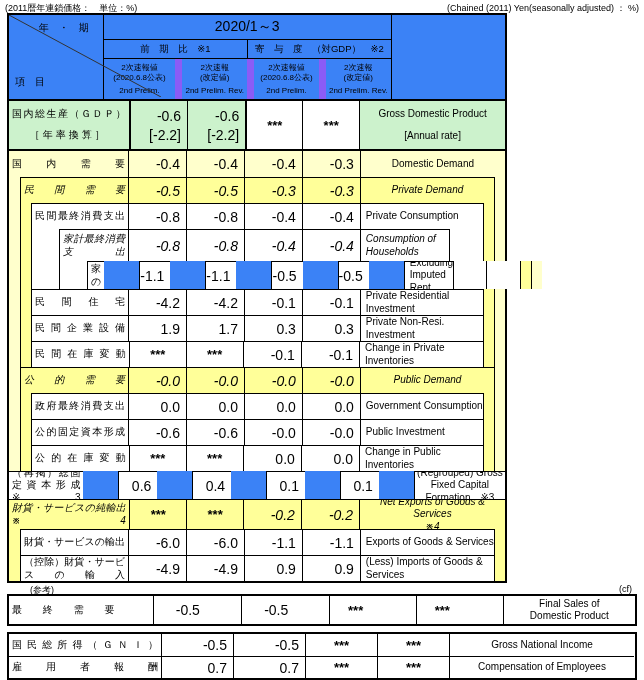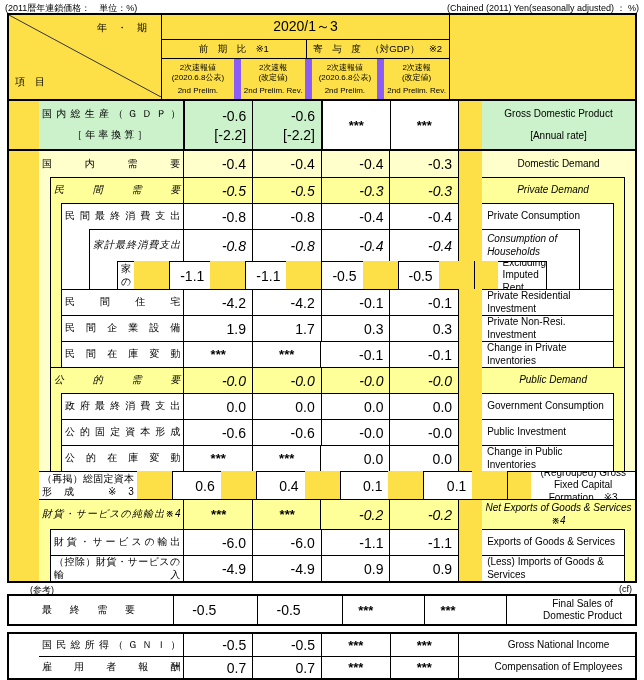--- a/index.html
+++ b/index.html
@@ -1,53 +1,53 @@
 <!DOCTYPE html>
 <html><head>
 <meta charset="utf-8">
 <style>
   html,body{margin:0;padding:0;background:#fff;}
   *{box-sizing:border-box;}
   .page{position:relative;width:644px;height:680px;background:#fff;
         font-family:"Liberation Sans","DejaVu Sans",sans-serif;color:#000;}
   .notes{display:flex;justify-content:space-between;padding:2px 5px 0 5px;font-size:9px;height:13px;}
-  .tbl{margin-left:7px;width:630px;border:2px solid #000;background:#fde047;}
+  .tbl{margin-left:7px;width:500px;border:2px solid #000;background:#3b82f6;}
   .row{display:flex;align-items:stretch;}
   
   .hwrap{display:flex;border-bottom:2px solid #000;}
   .hlabel{width:152px;position:relative;}
   .hlabel svg{position:absolute;left:0;top:0;}
   .axis-top{position:absolute;top:6px;right:14px;font-size:10px;}
   .axis-bot{position:absolute;bottom:10px;left:6px;font-size:10px;}
   .hmid{width:288px;border-left:1px solid #000;display:flex;flex-direction:column;}
   .hp{height:25px;border-bottom:1px solid #000;display:flex;align-items:center;justify-content:center;font-size:14px;}
   .hgrow{display:flex;height:19px;border-bottom:1px solid #000;}
   .hg{width:144px;display:flex;align-items:center;justify-content:center;font-size:9.5px;}
   .hg+.hg{border-left:1px solid #000;}
   .hsrow{display:flex;height:40px;}
   .hs{width:72px;display:flex;flex-direction:column;align-items:center;justify-content:center;font-size:8px;line-height:1.25;text-align:center;}
   .hs+.hs{border-left:7px solid #8b5cf6;}
   .hs .l3{margin-top:3px;}
   .heng{width:185px;border-left:1px solid #000;}
   
-  .lc{width:152px;display:flex;align-items:stretch;margin-left:30px;}
+  .lc{width:152px;display:flex;align-items:stretch;}
   .st{flex:none;display:block;}
   .sp{width:11px;background:#ffffcc;}
   .sy{width:11px;background:#ffff99;}
   .sw{width:28px;background:#fff;}
   .rw34{width:34px;background:#fff;}
   .rw33{width:33px;background:#fff;}
   .bl{border-left:1px solid #000;}
   .bt{border-top:1px solid #000;}
   .cc{flex:1;display:flex;align-items:center;padding:0 3px;background:#fff;overflow:hidden;}
   .jl{width:100%;font-size:10px;text-align:justify;text-align-last:justify;line-height:1.25;}
   .v{width:72px;border-left:1px solid #000;display:flex;align-items:center;justify-content:flex-end;padding-right:6px;font-size:14px;background:#fff;}
   .v.ast{justify-content:center;padding-right:0;font-weight:bold;font-size:13px;}
   .vcol{flex-direction:column;align-items:flex-end;justify-content:center;gap:3px;}
-  .ec{width:185px;border-left:1px solid #000;display:flex;align-items:stretch;padding-left:23px;}
+  .ec{width:185px;border-left:1px solid #000;display:flex;align-items:stretch;}
   .ecc{flex:1;display:flex;flex-direction:column;align-items:center;justify-content:center;font-size:10px;line-height:1.25;text-align:center;background:#fff;overflow:hidden;}
   .ecc.left{align-items:flex-start;text-align:left;padding-left:5px;}
   .pale{background:#ffffcc;}
   .yel{background:#ffff99;font-style:italic;}
   .grn{background:#ccf2cc;}
   .tl2{border-left-width:2px;}
   .gdprow{border-bottom:2px solid #000;}
   .col{flex-direction:column;justify-content:center;gap:8px;}
   .ctr2{width:100%;text-align:center;font-size:10px;letter-spacing:3px;}
   .h50{height:50px;}.h26{height:26px;}.h32{height:32px;font-style:italic;}.h28{height:28px;gap:35px;}.h30{height:30px;}.h22{height:22px;}

